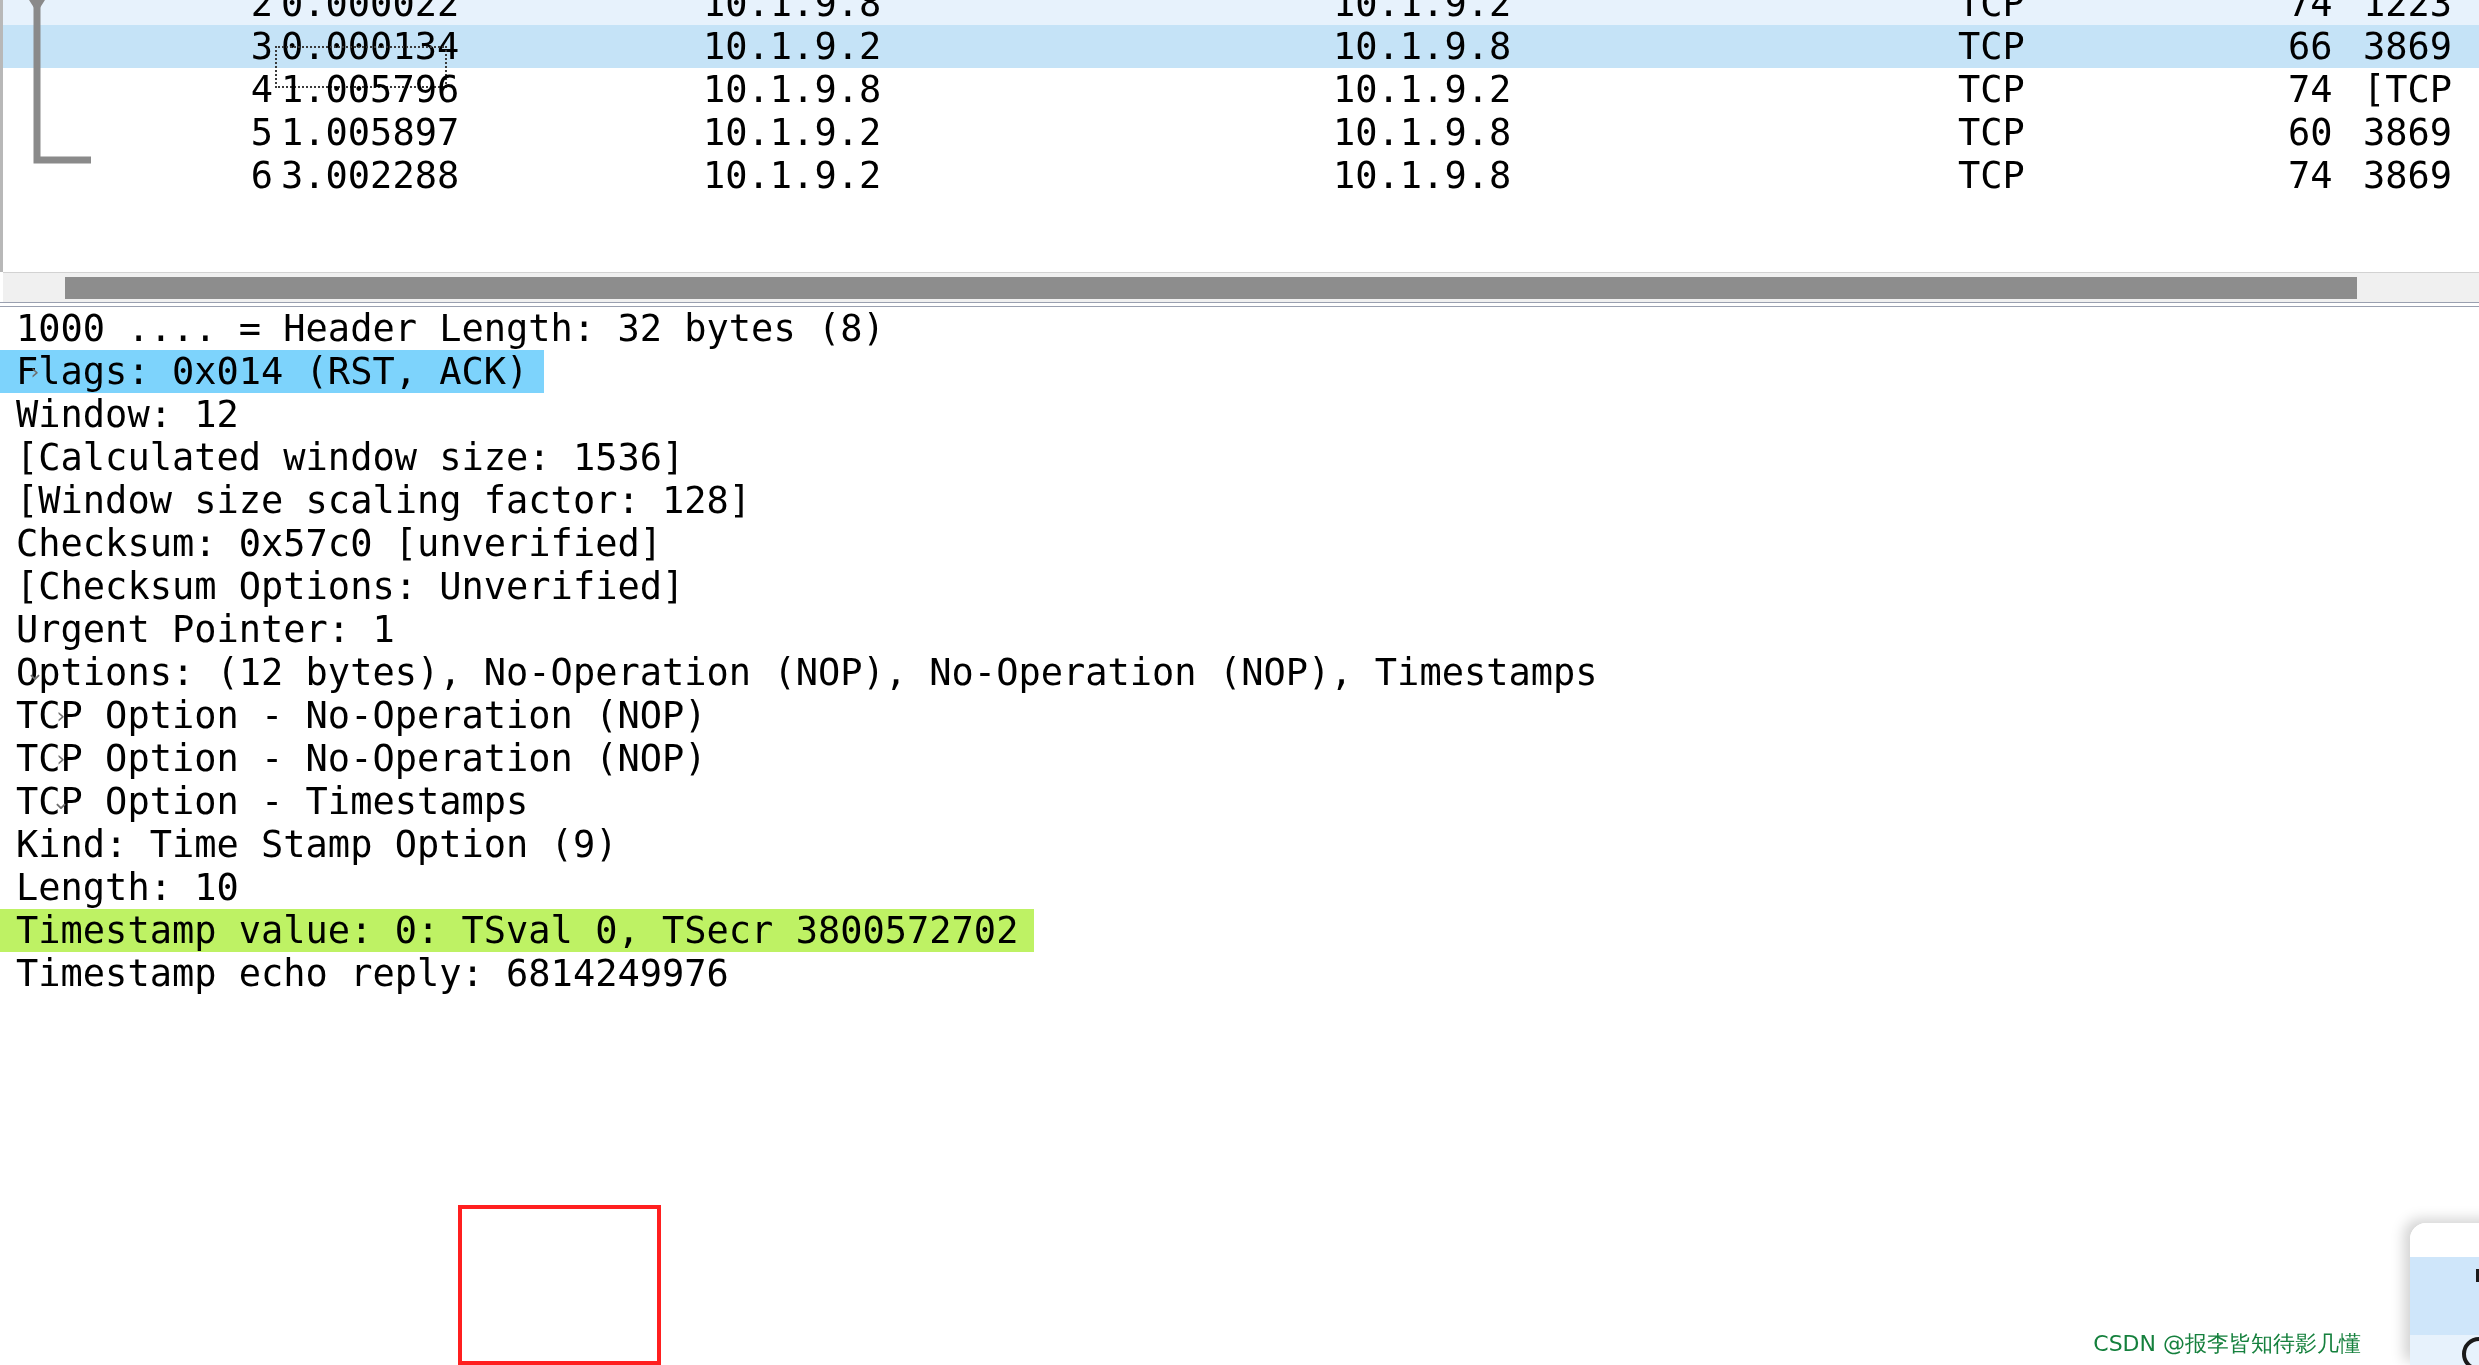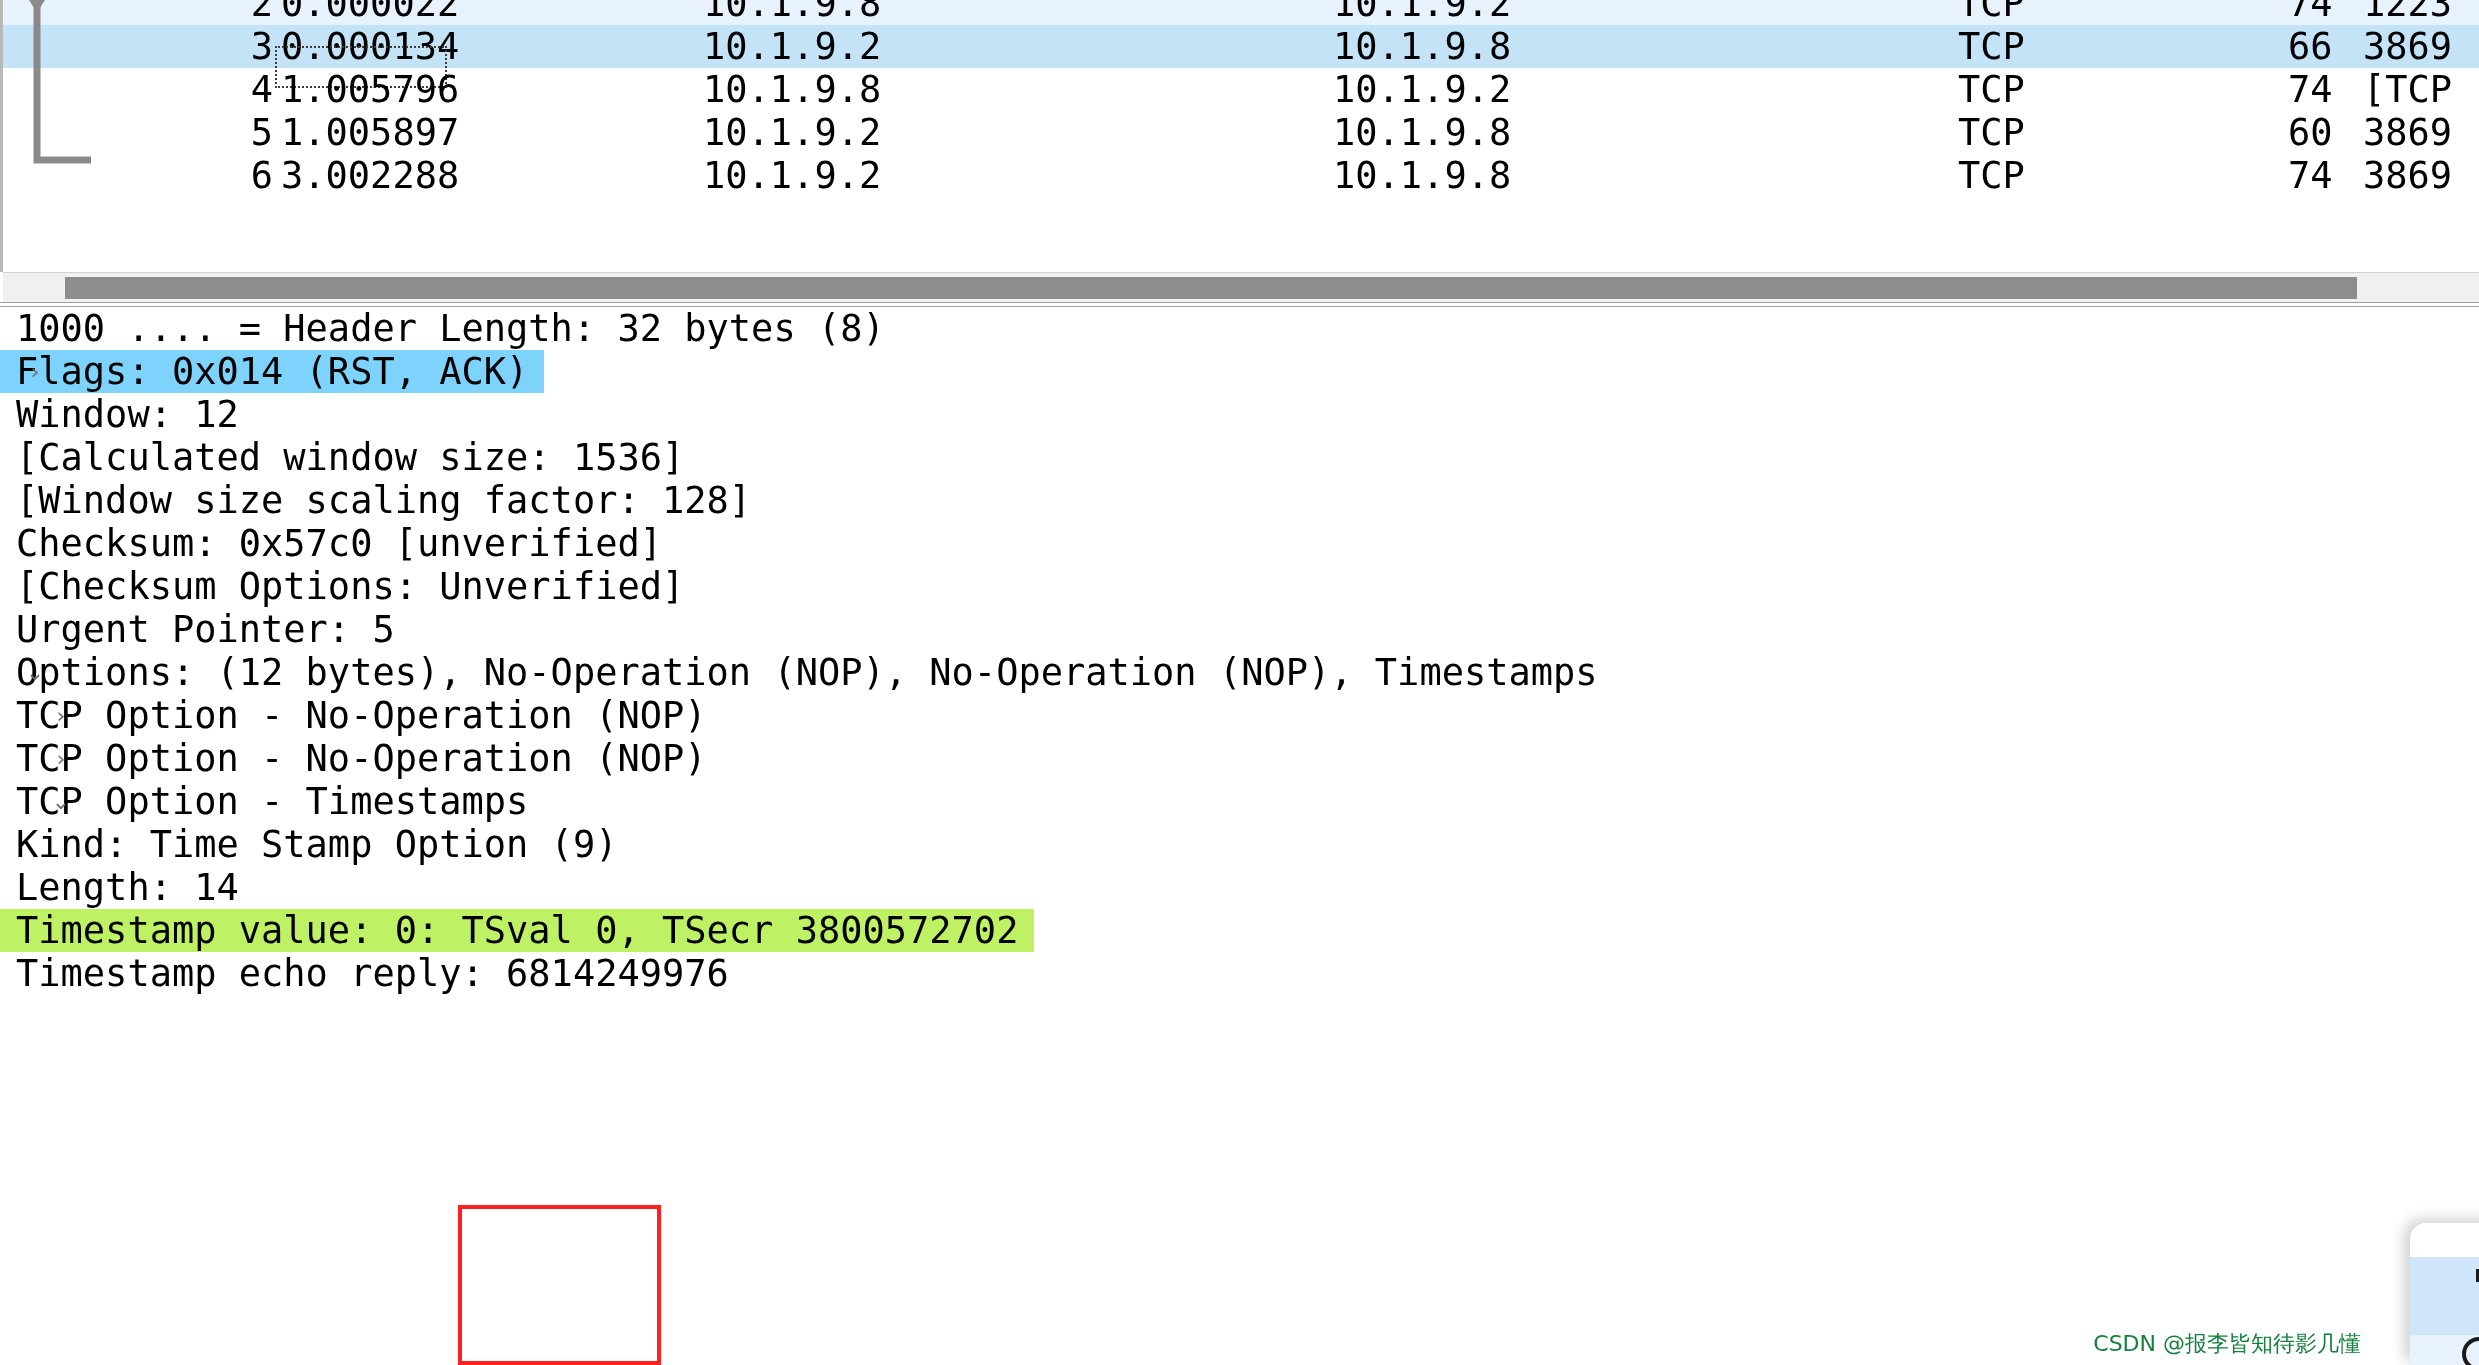--- a/index.html
+++ b/index.html
@@ -199,21 +199,21 @@
     <div class="drow">
       <span class="dtext ind0">[Window size scaling factor: 128]</span>
     </div>
     <div class="drow">
       <span class="dtext ind0">Checksum: 0x57c0 [unverified]</span>
     </div>
     <div class="drow">
       <span class="dtext ind0">[Checksum Options: Unverified]</span>
     </div>
     <div class="drow">
-      <span class="dtext ind0">Urgent Pointer: 5</span>
+      <span class="dtext ind0">Urgent Pointer: 1</span>
     </div>
 
     <div class="drow">
       <span class="twisty" style="left:24px;">⌄</span>
       <span class="dtext ind0">Options: (12 bytes), No-Operation (NOP), No-Operation (NOP), Timestamps</span>
     </div>
 
     <div class="drow">
       <span class="twisty" style="left:50px;">›</span>
       <span class="dtext ind1">TCP Option - No-Operation (NOP)</span>
@@ -224,21 +224,21 @@
     </div>
     <div class="drow">
       <span class="twisty" style="left:50px;">⌄</span>
       <span class="dtext ind1">TCP Option - Timestamps</span>
     </div>
 
     <div class="drow">
       <span class="dtext ind2">Kind: Time Stamp Option (9)</span>
     </div>
     <div class="drow">
-      <span class="dtext ind2">Length: 14</span>
+      <span class="dtext ind2">Length: 10</span>
     </div>
     <div class="drow hl-gray">
       <span class="dtext ind2">Timestamp value: 0: TSval 0, TSecr 3800572702</span>
     </div>
     <div class="drow">
       <span class="dtext ind2">Timestamp echo reply: 6814249976</span>
     </div>
 
   </div>
 

